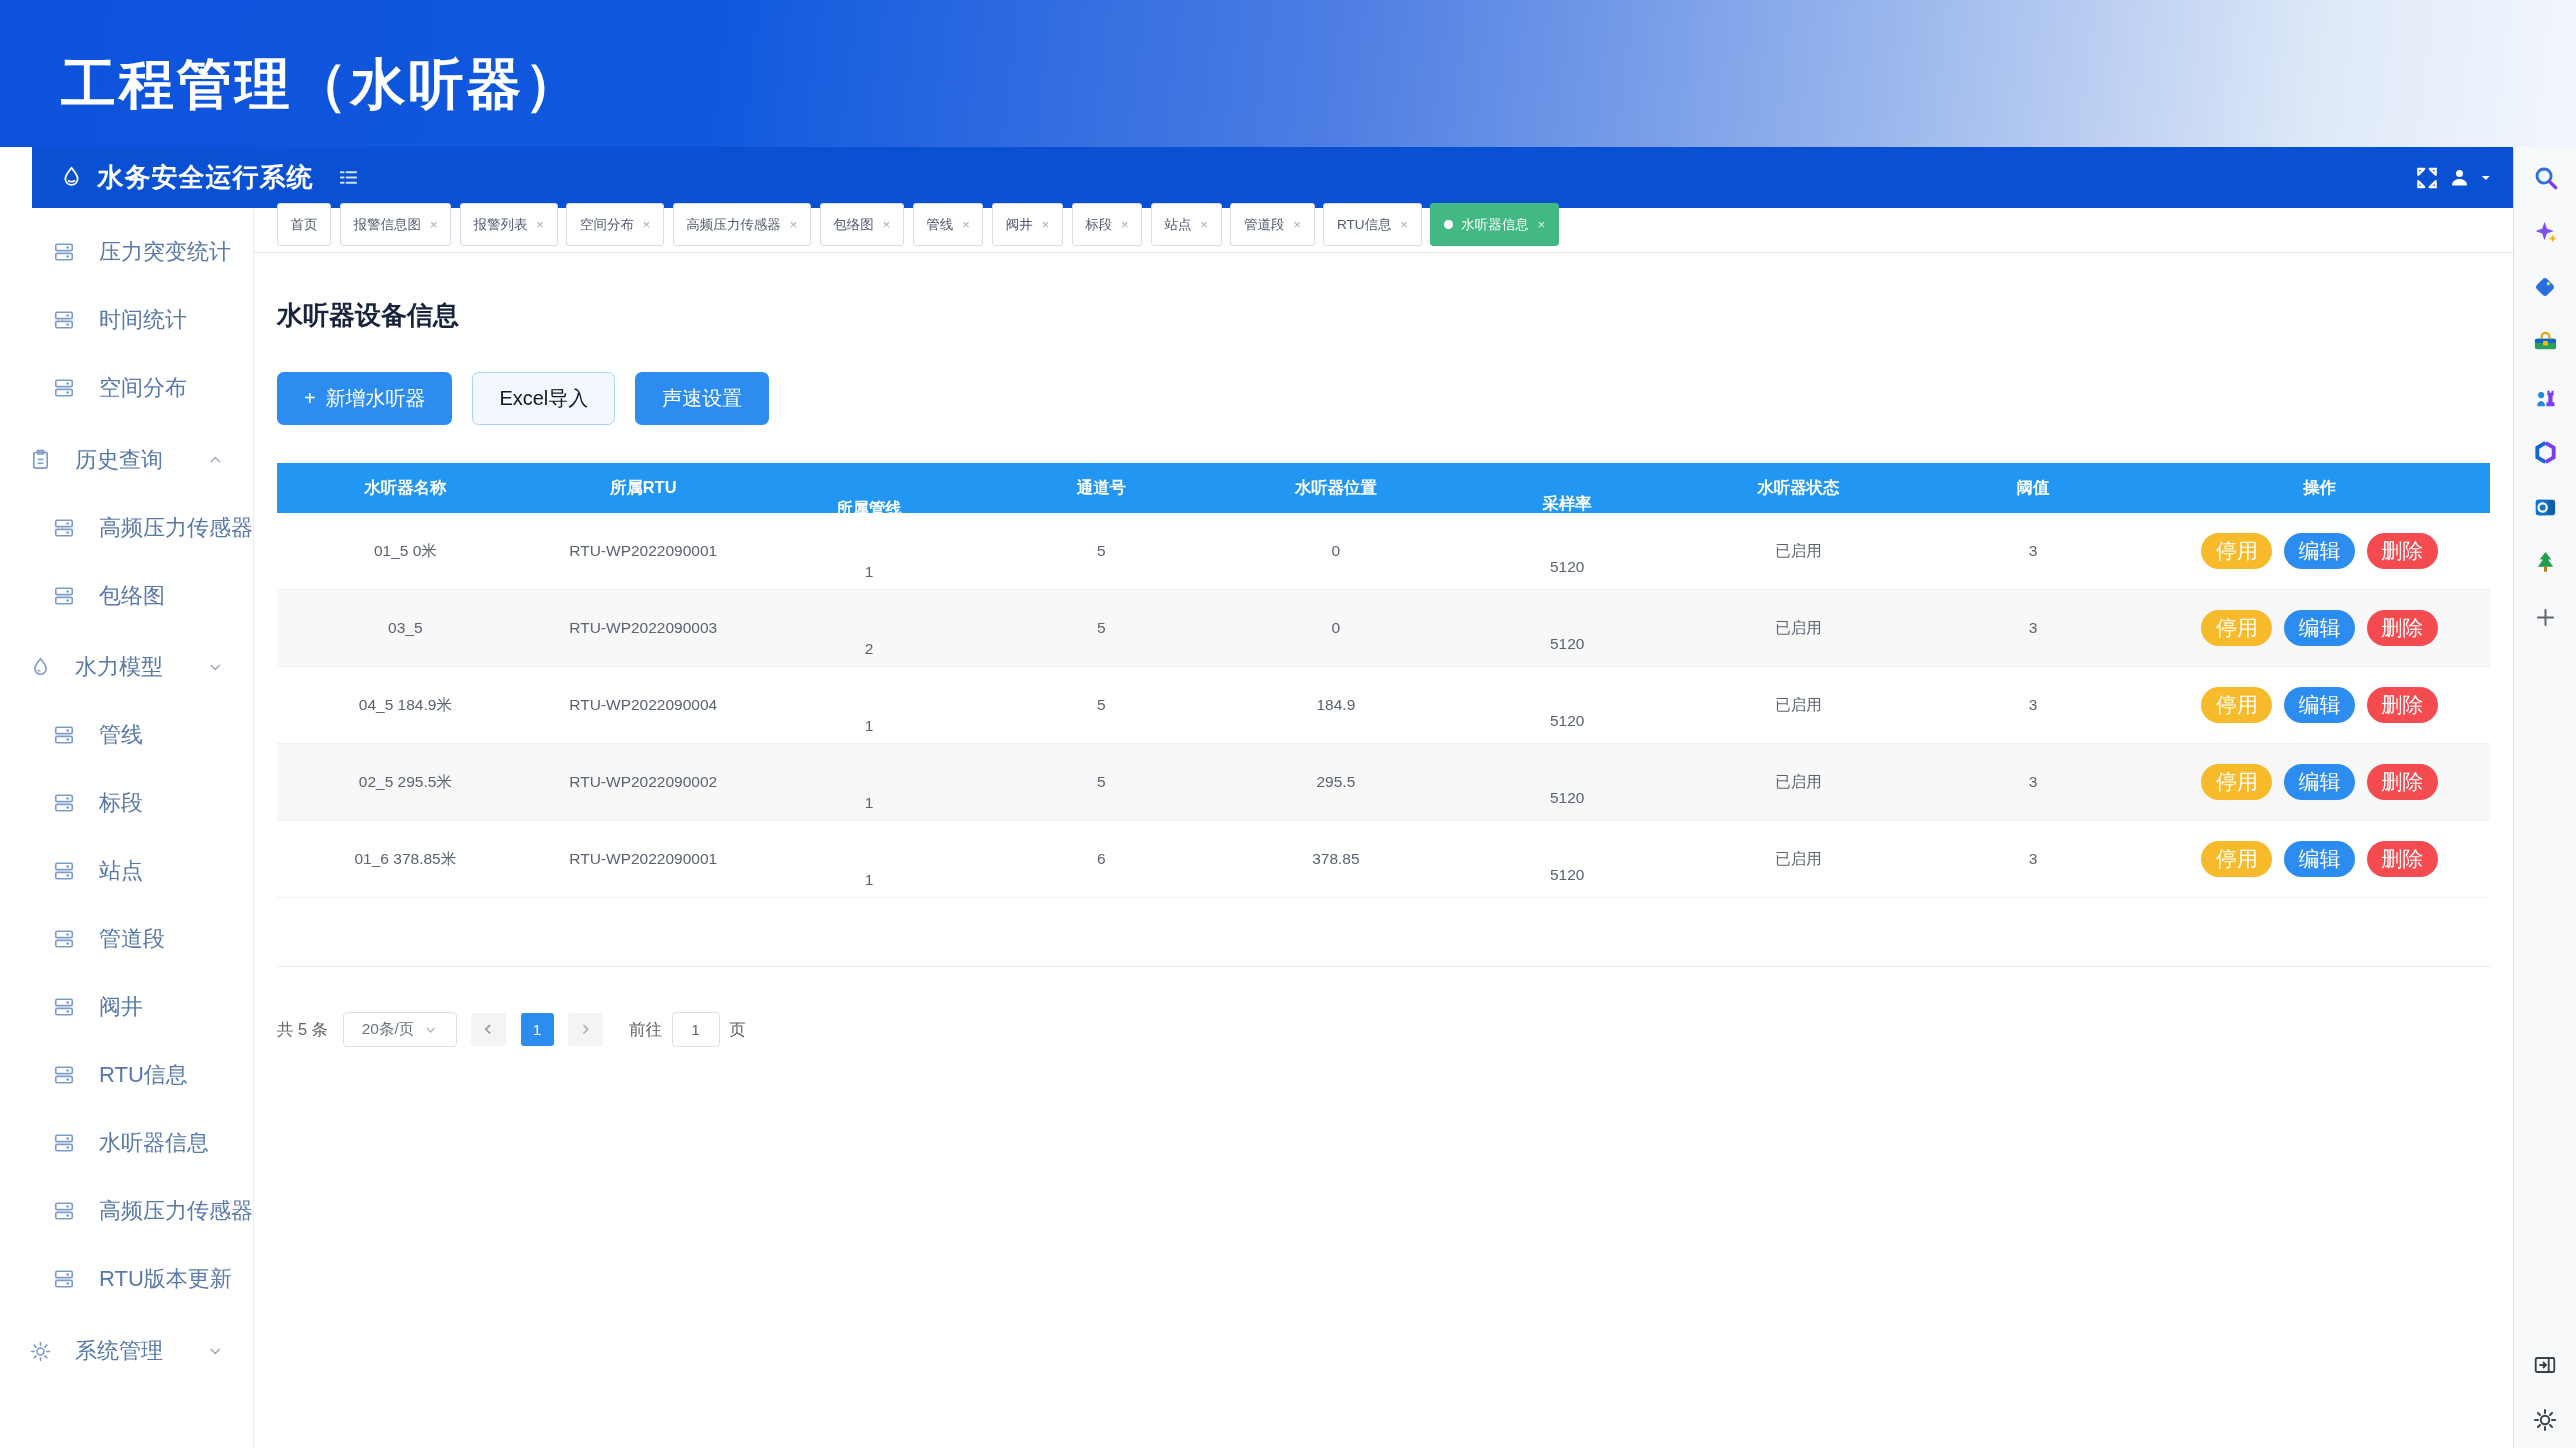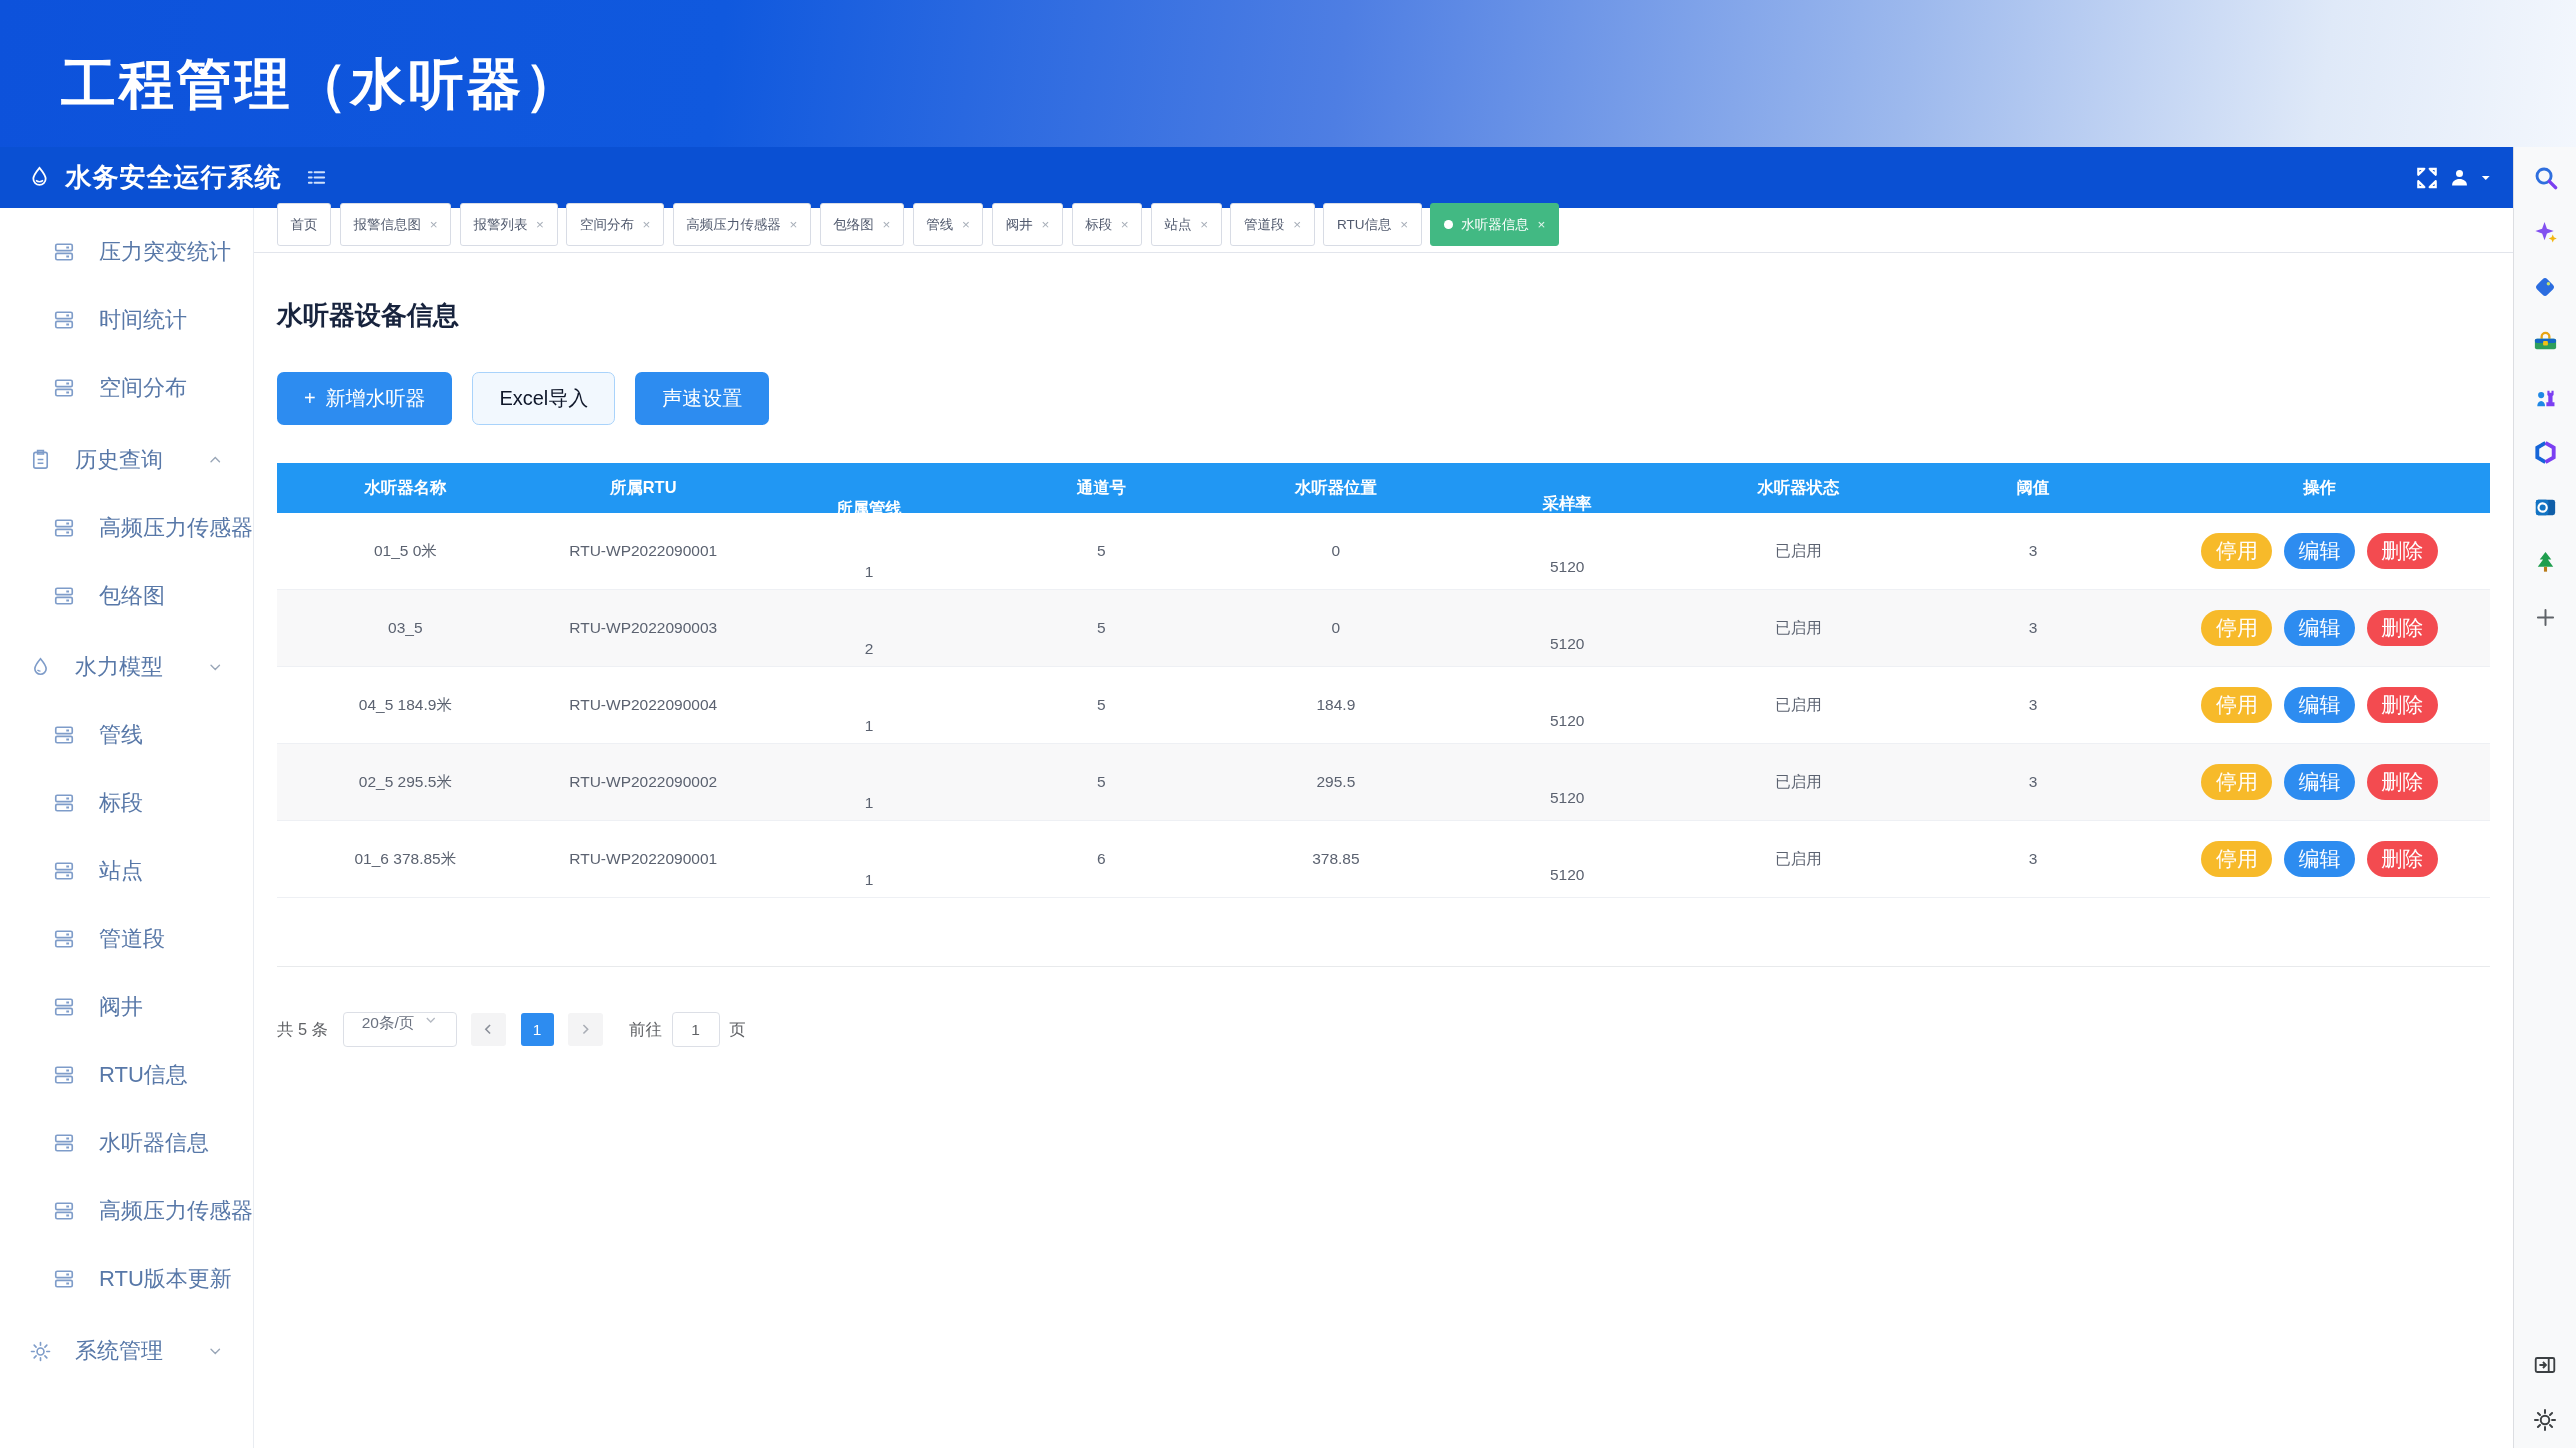--- a/index.html
+++ b/index.html
@@ -8,21 +8,21 @@
 
   
   .banner { height:147px; width:100%;
     background:linear-gradient(97deg,#0d52db 0%,#1059de 28%,#4e7ee3 52%,#9db9ed 74%,#dfe9f8 90%,#f3f7fd 100%); }
   .banner h1 { padding:48px 0 0 61px; font-size:55px; font-weight:600; color:#ffffff; letter-spacing:2.9px; }
 
   .app-row { display:flex; height:1302px; }
   .app-left { width:2513px; display:flex; flex-direction:column; }
 
   
-  .navbar { height:61px; background:#0a50d3; display:flex; align-items:center; padding:0 21px 0 27px; flex:none; }
+  .navbar { height:61px; background:#0a50d3; display:flex; align-items:center; padding:0 21px 0 27px; flex:none;margin-left:32px; }
   .nav-brand { color:#fff; font-size:26px; font-weight:700; margin-left:13.5px; letter-spacing:1px; }
   .nav-collapse { margin-left:23px; display:flex; align-items:center; cursor:pointer; }
   .nav-right { margin-left:auto; display:flex; align-items:center; gap:8.7px; }
   .nav-right > * { cursor:pointer; display:flex; align-items:center; }
 
   
   .main { flex:1; display:flex; min-height:0; }
 
   
   .sidebar { width:254px; flex:none; background:#fff; border-right:1px solid #e9ecf1; padding-top:9.7px; overflow:hidden; }
@@ -56,21 +56,21 @@
   .t-cell { text-align:center; overflow:hidden; }
   .t-cell:nth-child(1){ width:11.6%; } .t-cell:nth-child(2){ width:9.9%; }
   .t-cell:nth-child(3){ width:10.5%;margin-top:41px; } .t-cell:nth-child(4){ width:10.5%; }
   .t-cell:nth-child(5){ width:10.7%; } .t-cell:nth-child(6){ width:10.2%;margin-top:31px; }
   .t-cell:nth-child(7){ width:10.7%; } .t-cell:nth-child(8){ width:10.5%; }
   .t-cell:nth-child(9){ width:15.4%; }
   .pill { height:36px; padding:0 14.5px; border-radius:18.4px; border:none; color:#fff; font-size:21px; display:inline-flex; align-items:center; margin:0 5.8px; cursor:pointer; font-family:inherit; }
 
   
   .pagination { margin-top:45px; display:flex; align-items:center; gap:14.5px; font-size:16.4px; color:#606266; }
-  .pg-select { width:114px; height:35px; border:1px solid #dcdfe6; border-radius:3.9px; display:inline-flex; justify-content:center; gap:9.7px; font-size:15.5px; color:#6b7widgets8; color:#6b7280; cursor:pointer; background:#fff; }
+  .pg-select { width:114px; height:35px; border:1px solid #dcdfe6; border-radius:3.9px; display:inline-flex; align-items:center; justify-content:center; gap:9.7px; font-size:15.5px; color:#6b7widgets8; color:#6b7280; cursor:pointer; background:#fff; }
   .pg-btn { width:35px; height:33px; background:#f4f4f5; border-radius:2.9px; display:inline-flex; align-items:center; justify-content:center; cursor:pointer; }
   .pg-page { width:33px; height:33px; background:#2d8cf0; border-radius:2.9px; color:#fff; font-size:15.5px; display:inline-flex; align-items:center; justify-content:center; cursor:pointer; }
   .pg-jump { display:inline-flex; align-items:center; gap:9.7px; margin-left:11.6px; }
   .pg-input { width:48px; height:35px; border:1px solid #dcdfe6; border-radius:3.9px; text-align:center; font-size:15.5px; color:#606266; font-family:inherit; }
 
   
   .edge-sidebar { width:63px; flex:none; background:#f8f9fa; border-left:1px solid #dcdee2; display:flex; flex-direction:column; align-items:center; padding:17.4px 0 15.5px; gap:28px; }
   .es-icon { width:27px; height:27px; cursor:pointer; display:flex; align-items:center; justify-content:center; }
   .es-spacer { flex:1; }
 </style>

